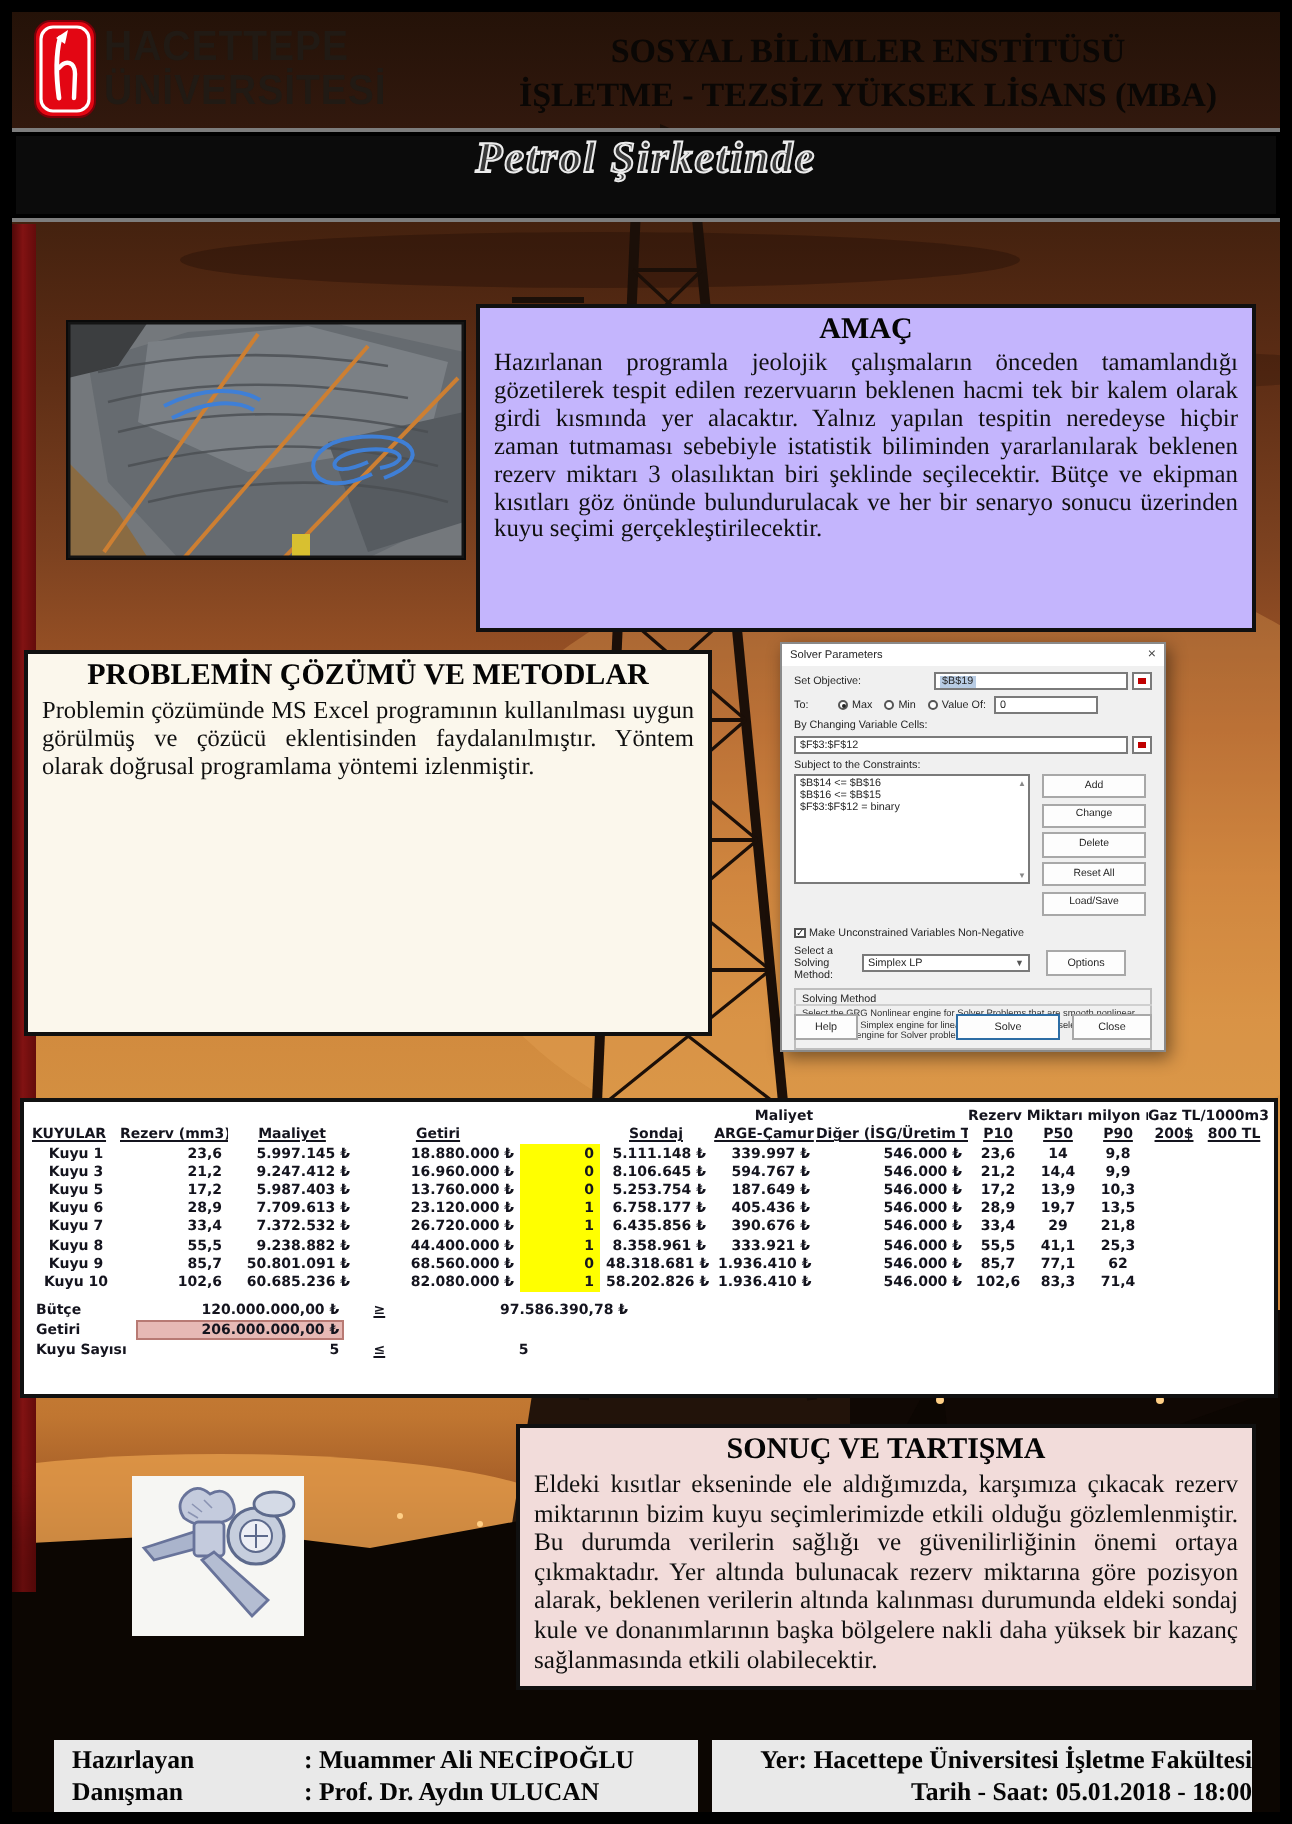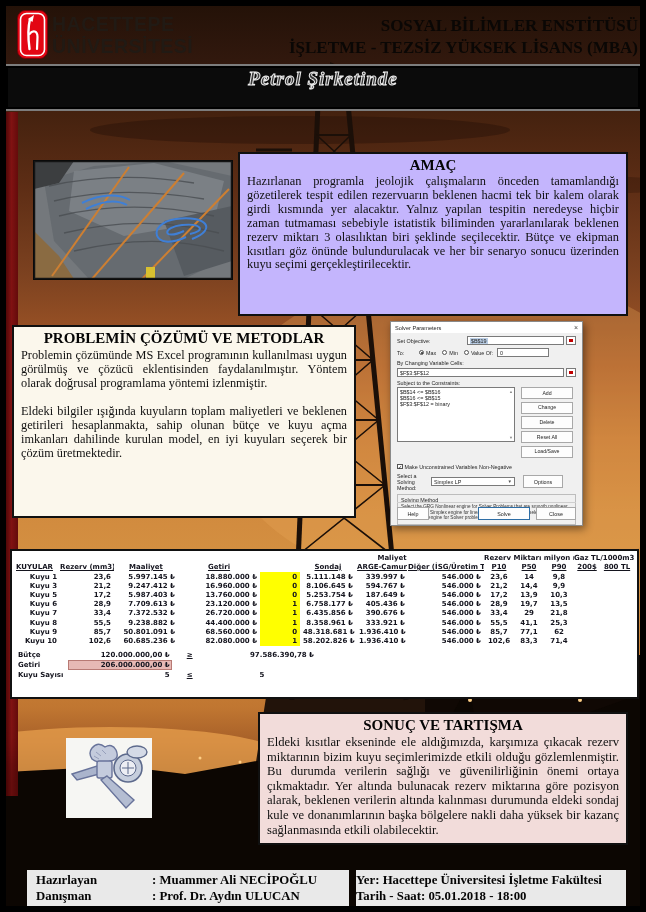--- a/index.html
+++ b/index.html
@@ -15,28 +15,28 @@
   .red-stripe { position:absolute; left:0; top:106px; width:12px; height:684px;
     background:linear-gradient(to right,#6e0e0e,#c02020 45%,#8f1414);
     box-shadow:inset 0 -40px 30px rgba(40,0,0,.6); }
 
   
   .header { position:absolute; left:6px; top:6px; width:634px; height:58px; }
   .logo { position:absolute; left:11px; top:4px; width:31px; height:49px; }
   .univ { position:absolute; left:46px; top:7px; font-family:"Liberation Sans",sans-serif;
     font-weight:bold; font-size:21px; line-height:22px; color:#211a14; letter-spacing:.5px;
     transform:scaleX(.93); transform-origin:left top; }
-  .institute { position:absolute; right:2px; top:9px; width:408px; text-align:right;
+  .institute { position:absolute; right:2px; top:9px; width:408px; text-align:center;
     font-weight:bold; font-size:17px; line-height:22px; color:#0a0705; }
 
   
   .title-bar { position:absolute; left:6px; top:64px; width:634px; height:47px;
     background:#0b0b0b; border-top:2px solid #7d7d7d; border-bottom:2px solid #7d7d7d;
     box-shadow:inset 0 0 0 2px #000; text-align:center; }
-  .title-bar div { font-style:italic; font-weight:bold; font-size:19px; line-height:21px;
+  .title-bar div { font-style:italic; font-weight:bold; font-size:22px; line-height:21px;
     color:#3a3a3a; -webkit-text-stroke:1px #ececec; letter-spacing:1px; }
   .title-bar div:first-child { margin-top:2px; }
 
   
   .box { position:absolute; border:2px solid #101010; overflow:hidden; }
   .box h2 { font-size:15px; text-align:center; margin:3px 0 1px; color:#050505; }
   .box p { text-align:justify; color:#101010; padding:0 7px; }
   .amac-box { left:238px; top:152px; width:390px; height:164px; background:#c4b5fd; }
   .amac-box p { font-size:12.4px; line-height:13.9px; }
   .method-box { left:12px; top:325px; width:344px; height:193px; background:#fbf7ec; }
@@ -105,37 +105,37 @@
   
   .table-panel { position:absolute; left:10px; top:549px; width:629px; height:150px;
     background:#fff; border:2px solid #111; padding:2px 4px;
     font-family:"DejaVu Sans",sans-serif; color:#14141e; }
   .well-table { border-collapse:collapse; table-layout:fixed; width:618px; font-size:7px; }
   .well-table th { font-size:7px; text-decoration:underline; text-align:center; height:10px;
     overflow:hidden; white-space:nowrap; font-weight:700; }
   .well-table th.grp { text-decoration:none; height:9px; }
   .well-table td { height:9.2px; padding:0 3px; overflow:hidden; white-space:nowrap;
     font-weight:600; font-size:7px; }
-  .well-table td.l { text-align:right;margin-top:40px; } .well-table td.r { text-align:right; }
+  .well-table td.l { text-align:center;margin-top:40px; } .well-table td.r { text-align:right; }
   .well-table td.c { text-align:center; }
   .well-table td.sel { background:#ffff00; text-align:right; }
   .sum-table { border-collapse:collapse; table-layout:fixed; width:300px; margin-top:5px;
     font-size:7px; }
   .sum-table td { height:9.8px; padding:0 2px; white-space:nowrap; font-weight:600; }
   .sum-table .lab { text-align:left; } .sum-table .val { text-align:right; }
   .sum-table .op { text-align:center; font-weight:700; text-decoration:underline; }
   .pink { background:#e7b9b5; box-shadow:inset 0 0 0 1px #b87a74; }
 
   
   .credit { position:absolute; top:870px; height:36px; background:#e9e9e9; color:#050505;
     font-weight:bold; font-size:12.8px; line-height:16px; padding-top:2px; }
   .credit-left { left:27px; width:322px; padding-left:9px; }
   .credit-left .row { display:flex;gap:38px; }
   .credit-left .flabel { width:78px; }
-  .credit-right { left:356px; width:270px; text-align:left; }
+  .credit-right { left:356px; width:270px; text-align:right; }
 </style>
 </head>
 <body>
 
 <div class="poster">
   <div class="photo">
     <svg class="bg-svg" width="634" height="900" viewBox="6 6 634 900">
       <ellipse cx="470" cy="430" rx="250" ry="160" fill="rgba(236,170,90,.30)"></ellipse>
       <ellipse cx="300" cy="130" rx="210" ry="14" fill="rgba(28,12,6,.35)"></ellipse>
       <ellipse cx="500" cy="185" rx="190" ry="11" fill="rgba(40,16,8,.30)"></ellipse>
@@ -230,21 +230,20 @@
   </div>
 
   <section class="box amac-box">
     <h2>AMAÇ</h2>
     <p>Hazırlanan programla jeolojik çalışmaların önceden tamamlandığı gözetilerek tespit edilen rezervuarın beklenen hacmi tek bir kalem olarak girdi kısmında yer alacaktır. Yalnız yapılan tespitin neredeyse hiçbir zaman tutmaması sebebiyle istatistik biliminden yararlanılarak beklenen rezerv miktarı 3 olasılıktan biri şeklinde seçilecektir. Bütçe ve ekipman kısıtları göz önünde bulundurulacak ve her bir senaryo sonucu üzerinden kuyu seçimi gerçekleştirilecektir.</p>
   </section>
 
   <section class="box method-box">
     <h2>PROBLEMİN ÇÖZÜMÜ VE METODLAR</h2>
     <p>Problemin çözümünde MS Excel programının kullanılması uygun görülmüş ve çözücü eklentisinden faydalanılmıştır. Yöntem olarak doğrusal programlama yöntemi izlenmiştir.</p>
-    <p class="gap">Eldeki bilgiler ışığında kuyuların toplam maliyetleri ve beklenen getirileri hesaplanmakta, sahip olunan bütçe ve kuyu açma imkanları dahilinde kurulan model, en iyi kuyuları seçerek bir çözüm üretmektedir.</p>
   </section>
 
   <div class="solver">
     <div class="sv-title">
       <span>Solver Parameters</span>
       <span class="sv-x">×</span>
     </div>
     <div class="sv-body">
       <div class="sv-row">
         <span style="width:70px">Set Objective:</span>

